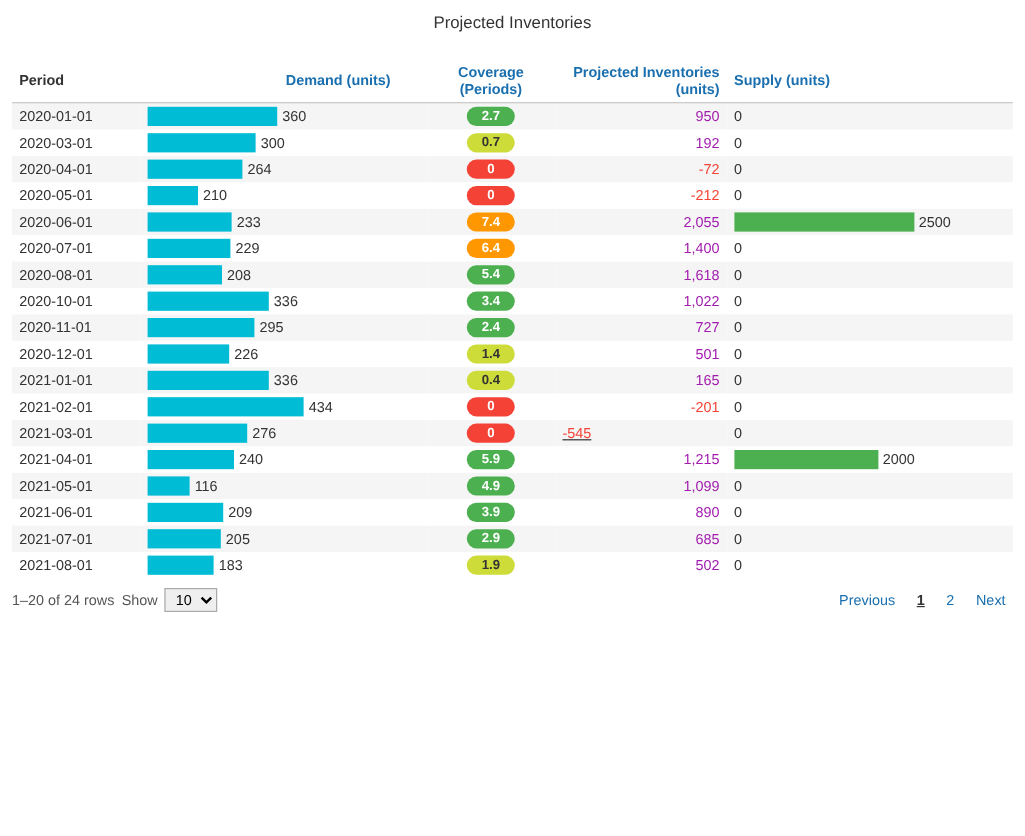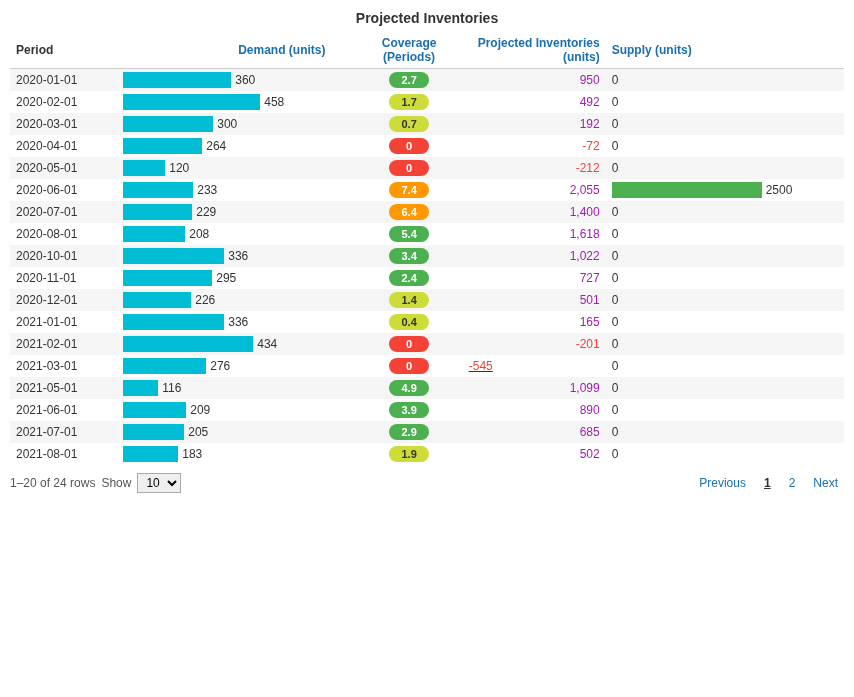--- a/index.html
+++ b/index.html
@@ -1,22 +1,22 @@
 <!DOCTYPE html>
 <html><head>
   <meta charset="utf-8">
   <style>
     * { box-sizing: border-box; margin: 0; padding: 0; }
     body { font-family: Arial, sans-serif; font-size: 12px; background: #fff; color: #333; padding: 10px; }
 
     .table-title {
       text-align: center;
-      font-weight: bold;
+      font-weight: normal;
       font-size: 14px;
-      margin-bottom: 6px;
+      margin-bottom: 23px;
     }
 
     table {
       width: 100%;
       border-collapse: collapse;
     }
 
     thead th {
       font-weight: bold;
       color: #1a6faf;
@@ -167,32 +167,20 @@
           <div class="demand-bar-cell">
             <div class="demand-bar" style="width:108px"></div>
             <span class="demand-value">360</span>
           </div>
         </td>
         <td class="coverage-col" style="text-align: center;"><span class="coverage-badge cov-green">2.7</span></td>
         <td class="projinv-col" style="text-align: right;"><span class="proj-positive">950</span></td>
         <td class="supply-col"><span class="supply-value">0</span></td>
       </tr>
       <tr>
-        <td class="period-col">2020-02-01</td>
-        <td class="demand-col">
-          <div class="demand-bar-cell">
-            <div class="demand-bar" style="width:137px"></div>
-            <span class="demand-value">458</span>
-          </div>
-        </td>
-        <td class="coverage-col" style="text-align: center;"><span class="coverage-badge cov-yellow">1.7</span></td>
-        <td class="projinv-col" style="text-align: right;"><span class="proj-positive">492</span></td>
-        <td class="supply-col"><span class="supply-value">0</span></td>
-      </tr>
-      <tr>
         <td class="period-col">2020-03-01</td>
         <td class="demand-col">
           <div class="demand-bar-cell">
             <div class="demand-bar" style="width:90px"></div>
             <span class="demand-value">300</span>
           </div>
         </td>
         <td class="coverage-col" style="text-align: center;"><span class="coverage-badge cov-yellow">0.7</span></td>
         <td class="projinv-col" style="text-align: right;"><span class="proj-positive">192</span></td>
         <td class="supply-col"><span class="supply-value">0</span></td>
@@ -207,21 +195,21 @@
         </td>
         <td class="coverage-col" style="text-align: center;"><span class="coverage-badge cov-red">0</span></td>
         <td class="projinv-col" style="text-align: right;"><span class="proj-negative">-72</span></td>
         <td class="supply-col"><span class="supply-value">0</span></td>
       </tr>
       <tr>
         <td class="period-col">2020-05-01</td>
         <td class="demand-col">
           <div class="demand-bar-cell">
             <div class="demand-bar" style="width:42px"></div>
-            <span class="demand-value">120</span>
+            <span class="demand-value">210</span>
           </div>
         </td>
         <td class="coverage-col" style="text-align: center;"><span class="coverage-badge cov-red">0</span></td>
         <td class="projinv-col" style="text-align: right;"><span class="proj-negative">-212</span></td>
         <td class="supply-col"><span class="supply-value">0</span></td>
       </tr>
       <tr>
         <td class="period-col">2020-06-01</td>
         <td class="demand-col">
           <div class="demand-bar-cell">
@@ -326,20 +314,37 @@
         <td class="period-col">2021-03-01</td>
         <td class="demand-col">
           <div class="demand-bar-cell">
             <div class="demand-bar" style="width:83px"></div>
             <span class="demand-value">276</span>
           </div>
         </td>
         <td class="coverage-col" style="text-align: center;"><span class="coverage-badge cov-red">0</span></td>
         <td class="projinv-col" style="text-align: left; text-decoration: underline;"><span class="proj-negative">-545</span></td>
         <td class="supply-col"><span class="supply-value">0</span></td>
+      </tr>
+      <tr>
+        <td class="period-col">2021-04-01</td>
+        <td class="demand-col">
+          <div class="demand-bar-cell">
+            <div class="demand-bar" style="width:72px"></div>
+            <span class="demand-value">240</span>
+          </div>
+        </td>
+        <td class="coverage-col" style="text-align: center;"><span class="coverage-badge cov-green">5.9</span></td>
+        <td class="projinv-col" style="text-align: right;"><span class="proj-positive">1,215</span></td>
+        <td class="supply-col">
+          <div class="supply-bar-cell">
+            <div class="supply-bar" style="width:120px"></div>
+            <span class="supply-value">2000</span>
+          </div>
+        </td>
       </tr>
       <tr>
         <td class="period-col">2021-05-01</td>
         <td class="demand-col">
           <div class="demand-bar-cell">
             <div class="demand-bar" style="width:35px"></div>
             <span class="demand-value">116</span>
           </div>
         </td>
         <td class="coverage-col" style="text-align: center;"><span class="coverage-badge cov-green">4.9</span></td>

